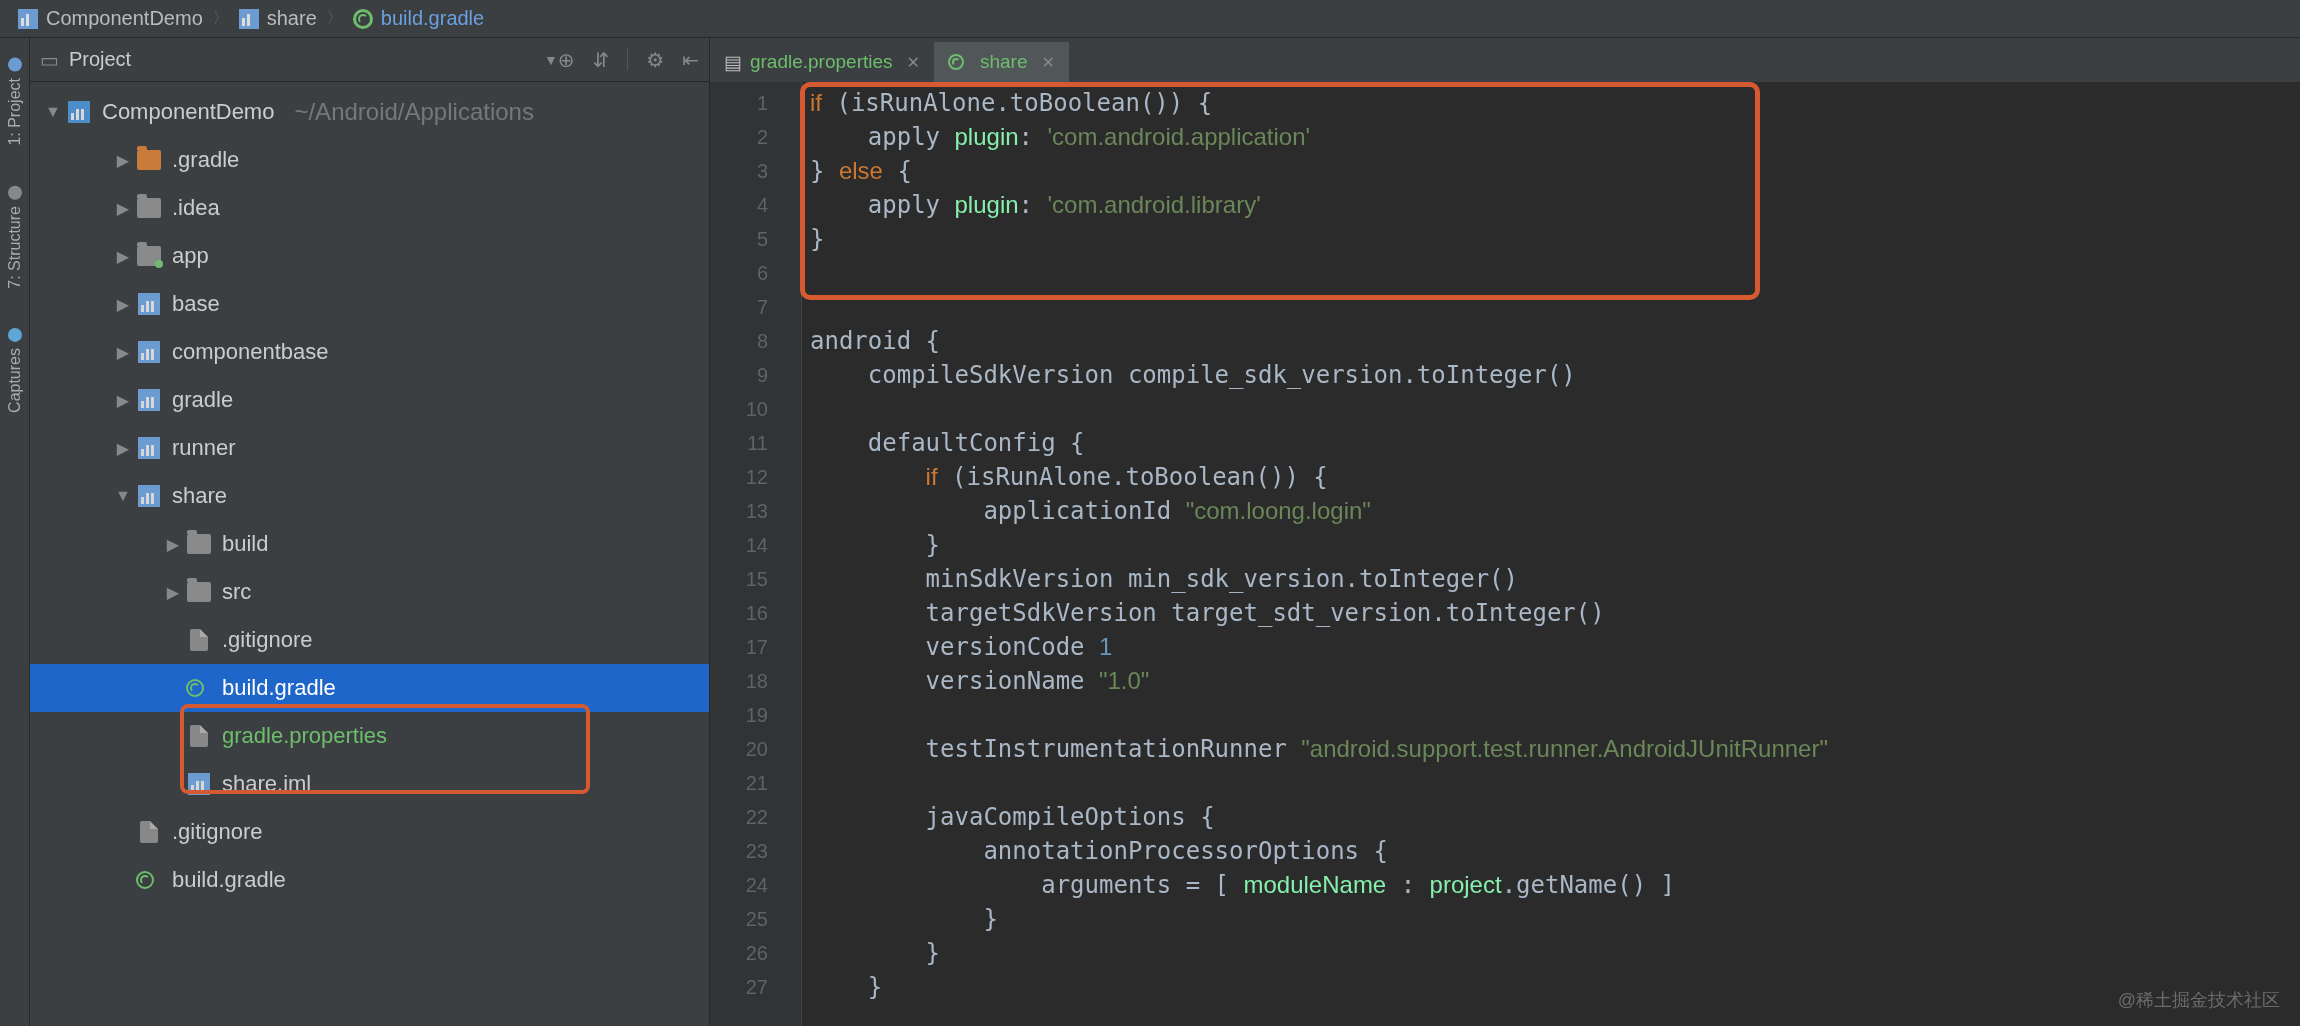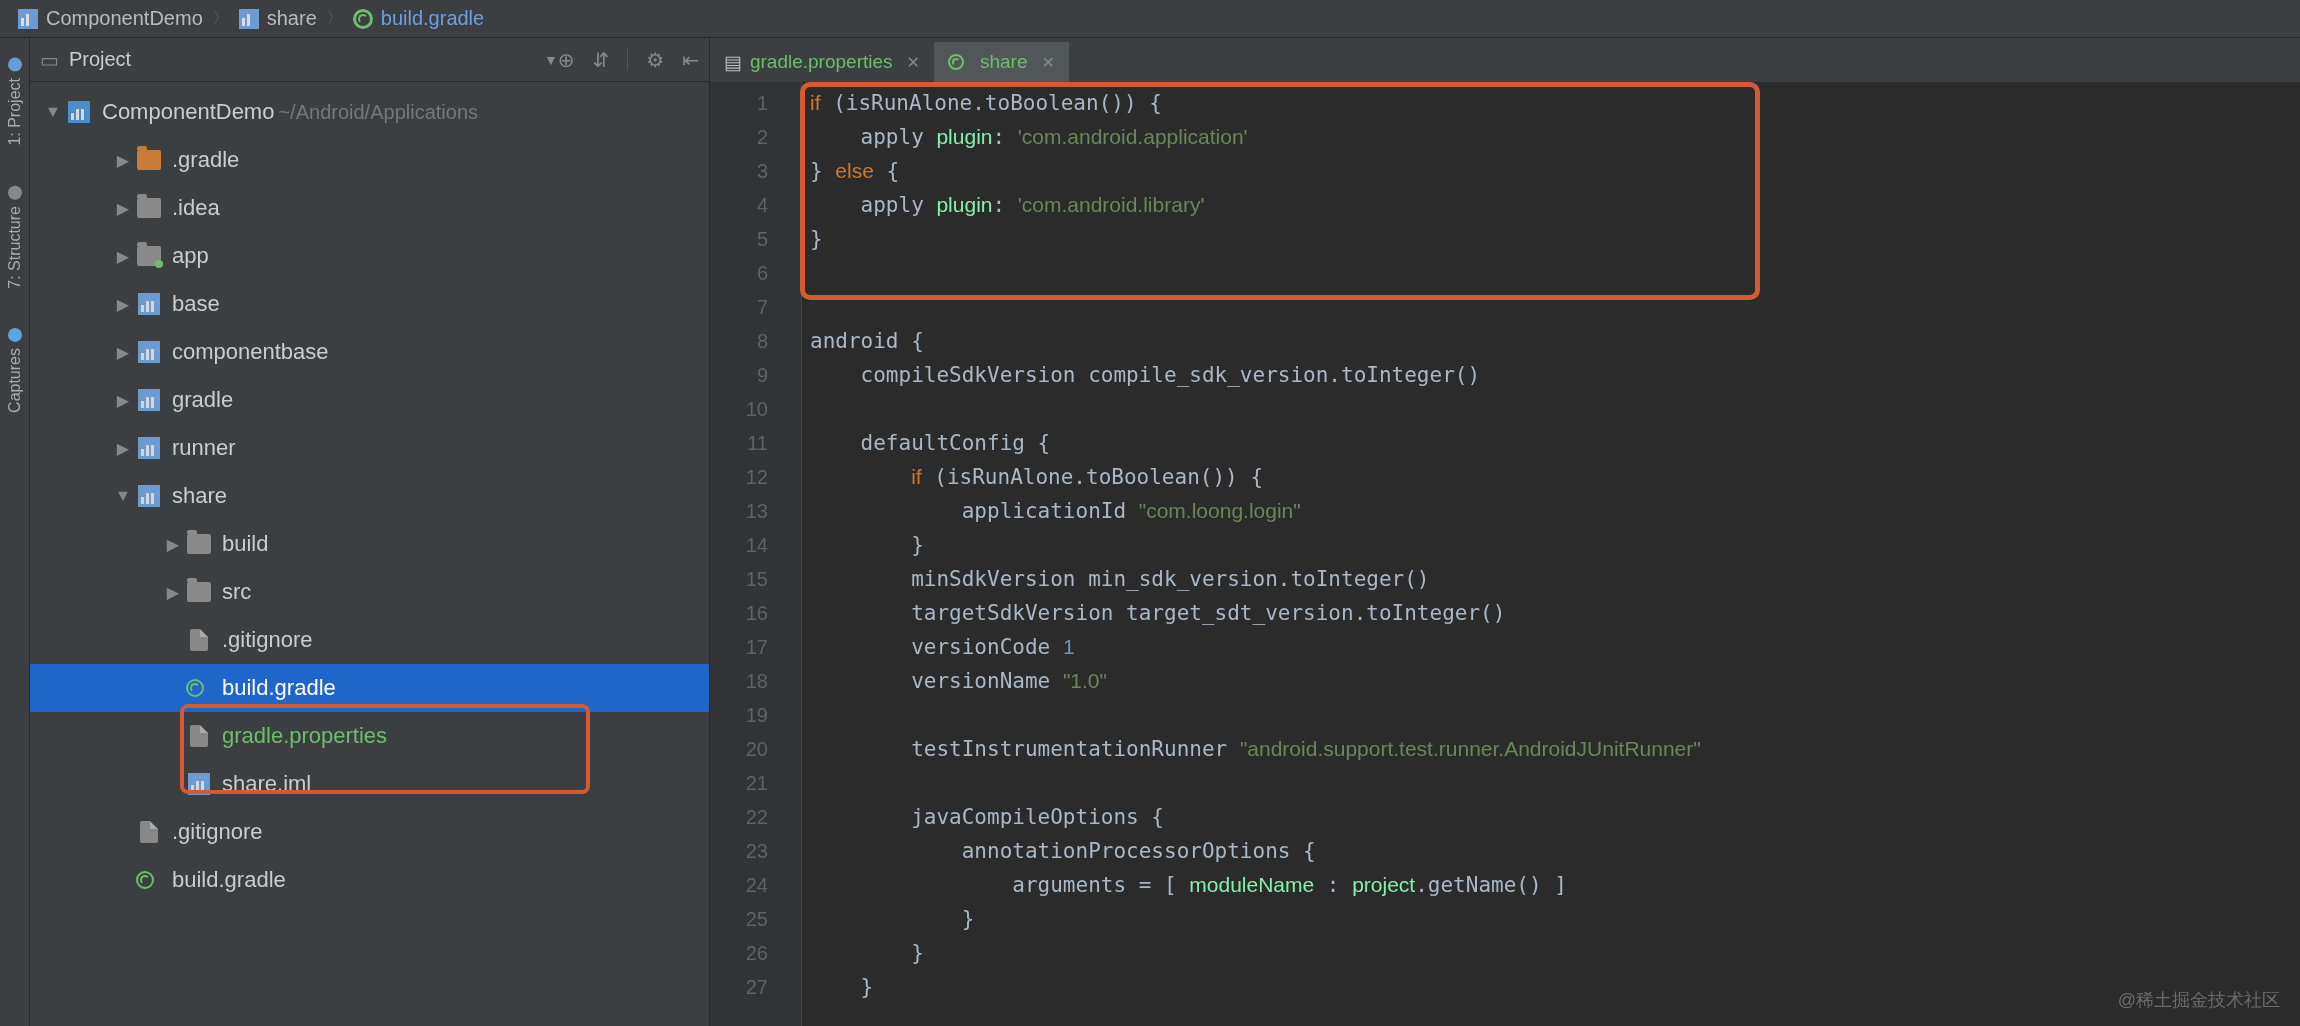--- a/index.html
+++ b/index.html
@@ -37,37 +37,37 @@
 .folder{width:24px;height:20px;background:#8a8a8a;border-radius:2px;position:relative}
 .folder:before{content:"";position:absolute;top:-4px;left:0;width:10px;height:4px;background:#8a8a8a;border-radius:2px 2px 0 0}
 .folder.orange{background:#c97b3a}
 .folder.orange:before{background:#c97b3a}
 .folder.dot:after{content:"";position:absolute;right:-2px;bottom:-2px;width:8px;height:8px;background:#6dbd6d;border-radius:50%}
 .mod-mini{width:22px;height:22px;background:#6b9bd0;position:relative}
 .mod-mini:before{content:"";position:absolute;left:3px;bottom:3px;width:3px;height:7px;background:#d7d7d7}
 .mod-mini:after{content:"";position:absolute;left:8px;bottom:3px;width:3px;height:11px;background:#d7d7d7;box-shadow:5px 0 0 0 #d7d7d7}
 .file-ico{width:18px;height:22px;background:#888;border-radius:2px;position:relative}
 .file-ico:before{content:"";position:absolute;top:0;right:0;border:4px solid #3c3f41;border-left-color:#aaa;border-bottom-color:#aaa}
-.node .path{color:#777;margin-left:4px;font-size:20px}
+.node .path{color:#777;margin-left:20px;font-size:24px}
 .node.selected{background:#1e66c9;color:#fff}
 
 .hl-box1{position:absolute;border:4px solid #d65a31;border-radius:8px;pointer-events:none}
 .hl-green{color:#6dbd6d!important}
 .hl-blue{color:#6aa0e0!important}
 
 
 .editor{flex:1;display:flex;flex-direction:column;background:#2b2b2b;min-width:0}
 .tabs{height:44px;display:flex;align-items:flex-end;background:#3c3f41}
 .tab{display:flex;align-items:center;height:40px;padding:0 14px;background:#3c3f41;font-size:19px;cursor:pointer;gap:8px}
 .tab.active{background:#515658}
 .tab .x{color:#888;font-size:16px;margin-left:6px}
 .code-wrap{flex:1;display:flex;min-height:0;position:relative}
 .gutter{width:72px;background:#313335;text-align:right;padding:4px 14px 4px 4px;font-family:Menlo,Consolas,monospace;font-size:20px;color:#606366;line-height:34px}
 .fold{width:20px;background:#313335;border-right:1px solid #404244;position:relative}
-.code{flex:1;padding:4px 8px;font-family:Menlo,Consolas,monospace;font-size:21px;line-height:34px;white-space:pre;color:#a9b7c6}
+.code{flex:1;padding:4px 8px;font-family:Menlo,Consolas,monospace;font-size:24px;line-height:34px;white-space:pre;color:#a9b7c6}
 .k{color:#cc7832}
 .s{color:#6a8759}
 .n{color:#6897bb}
 .p{color:#86efac}
 
 .editor-hl{position:absolute;border:5px solid #d65a31;border-radius:10px;pointer-events:none;z-index:5}
 
 .watermark{position:absolute;right:20px;bottom:14px;color:#6b6b6b;font-size:18px}
 </style>
 </head>

